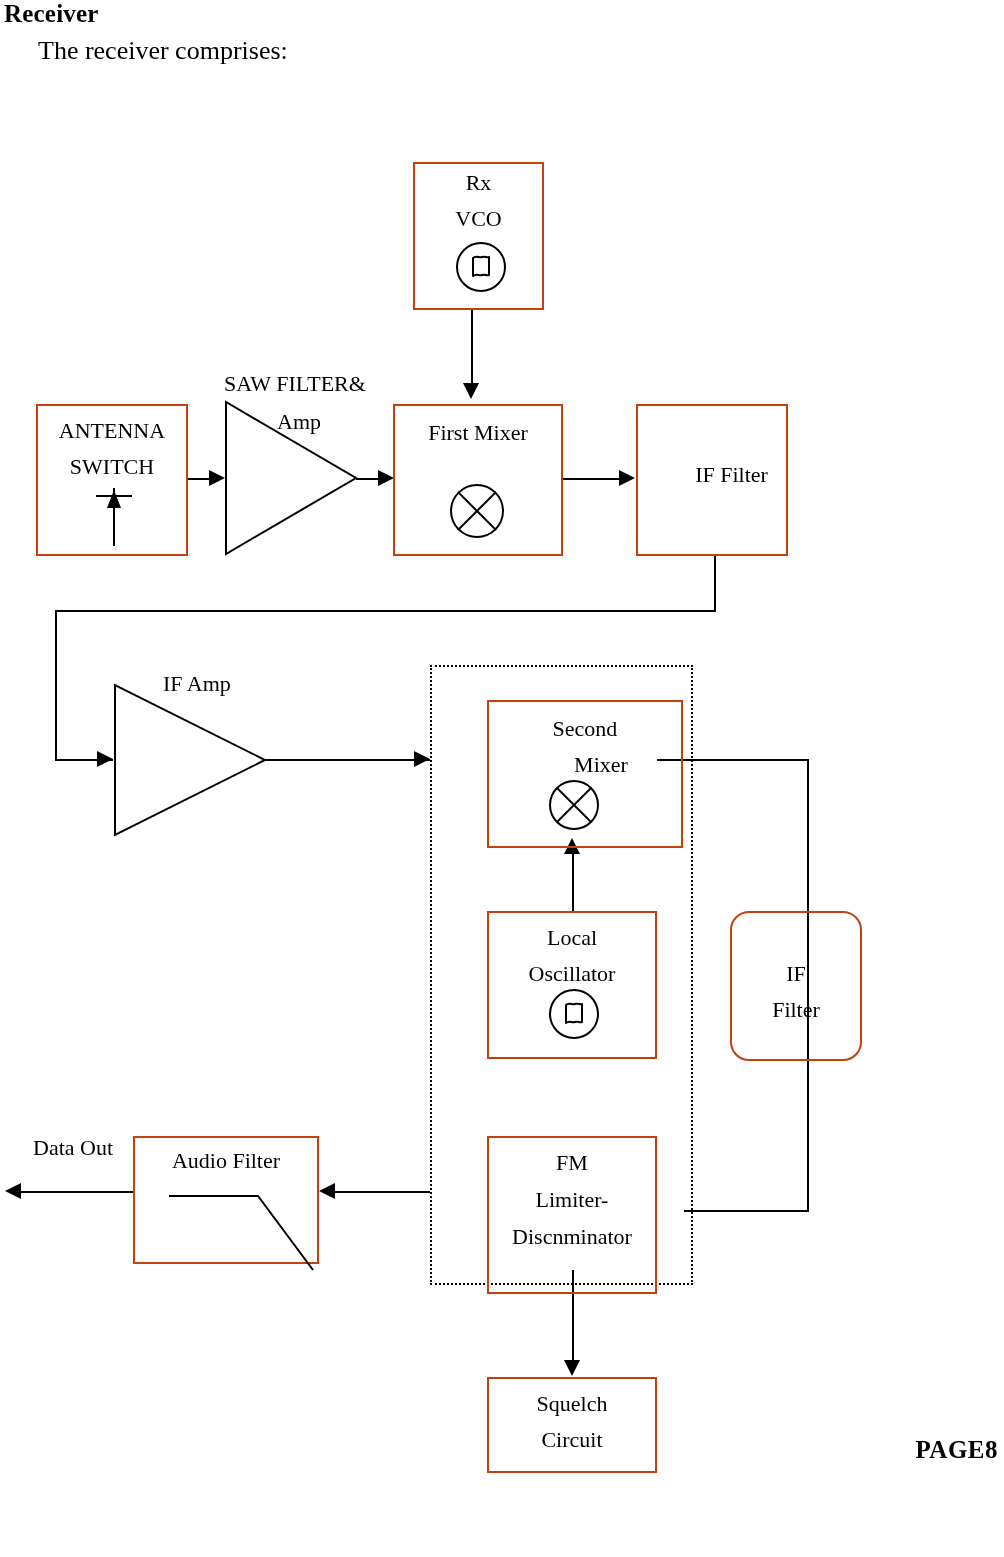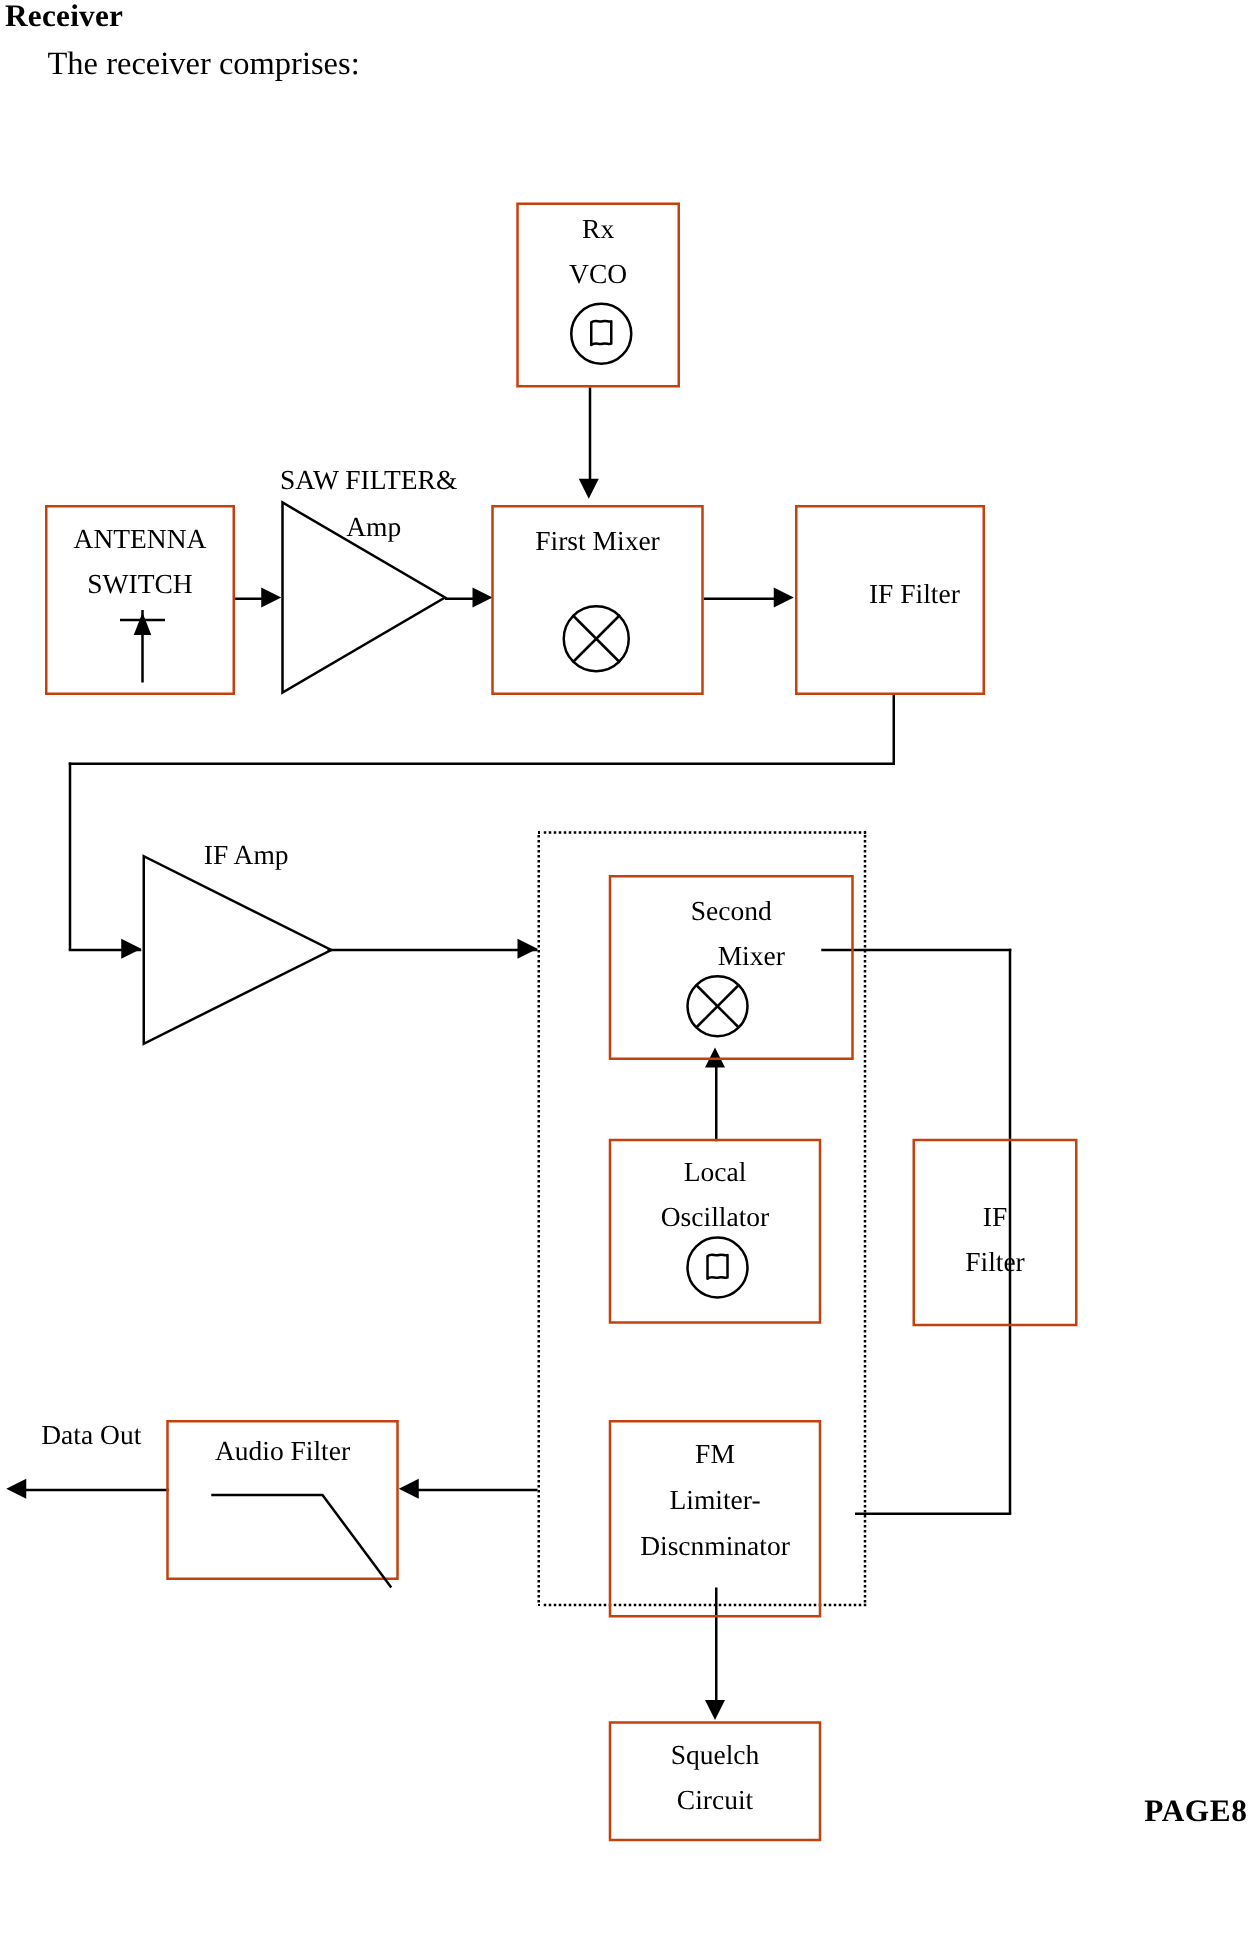--- a/index.html
+++ b/index.html
@@ -212,21 +212,21 @@
 
 <div class="blk" style="left:487px; top:911px; width:170px; height:148px;">
   <div class="lbl" style="top:14px;">Local</div>
   <div class="lbl" style="top:50px;">Oscillator</div>
   <svg class="sym-svg" width="56" height="56" viewBox="0 0 56 56" style="left:57px; top:73px;">
     <circle cx="28" cy="28" r="24" fill="none" stroke="#000" stroke-width="2"></circle>
     <path d="M20,19 L20,37 C23,34 26,37 29,36 C32,35 34,37 36,36 L36,18 C34,19 32,17 29,18 C26,19 23,16 20,19 Z" fill="none" stroke="#000" stroke-width="2" stroke-linejoin="round"></path>
   </svg>
 </div>
 
-<div class="blk" style="left:730px; top:911px; width:132px; height:150px;">
+<div class="blk" style="left:730px; top:911px; width:132px; height:150px;border-radius:19px;">
   <div class="lbl" style="top:50px;">IF</div>
   <div class="lbl" style="top:86px;">Filter</div>
 </div>
 
 <div class="blk" style="left:487px; top:1136px; width:170px; height:158px;">
   <div class="lbl" style="top:14px;">FM</div>
   <div class="lbl" style="top:51px;">Limiter-</div>
   <div class="lbl" style="top:88px;">Discnminator</div>
 </div>
 

